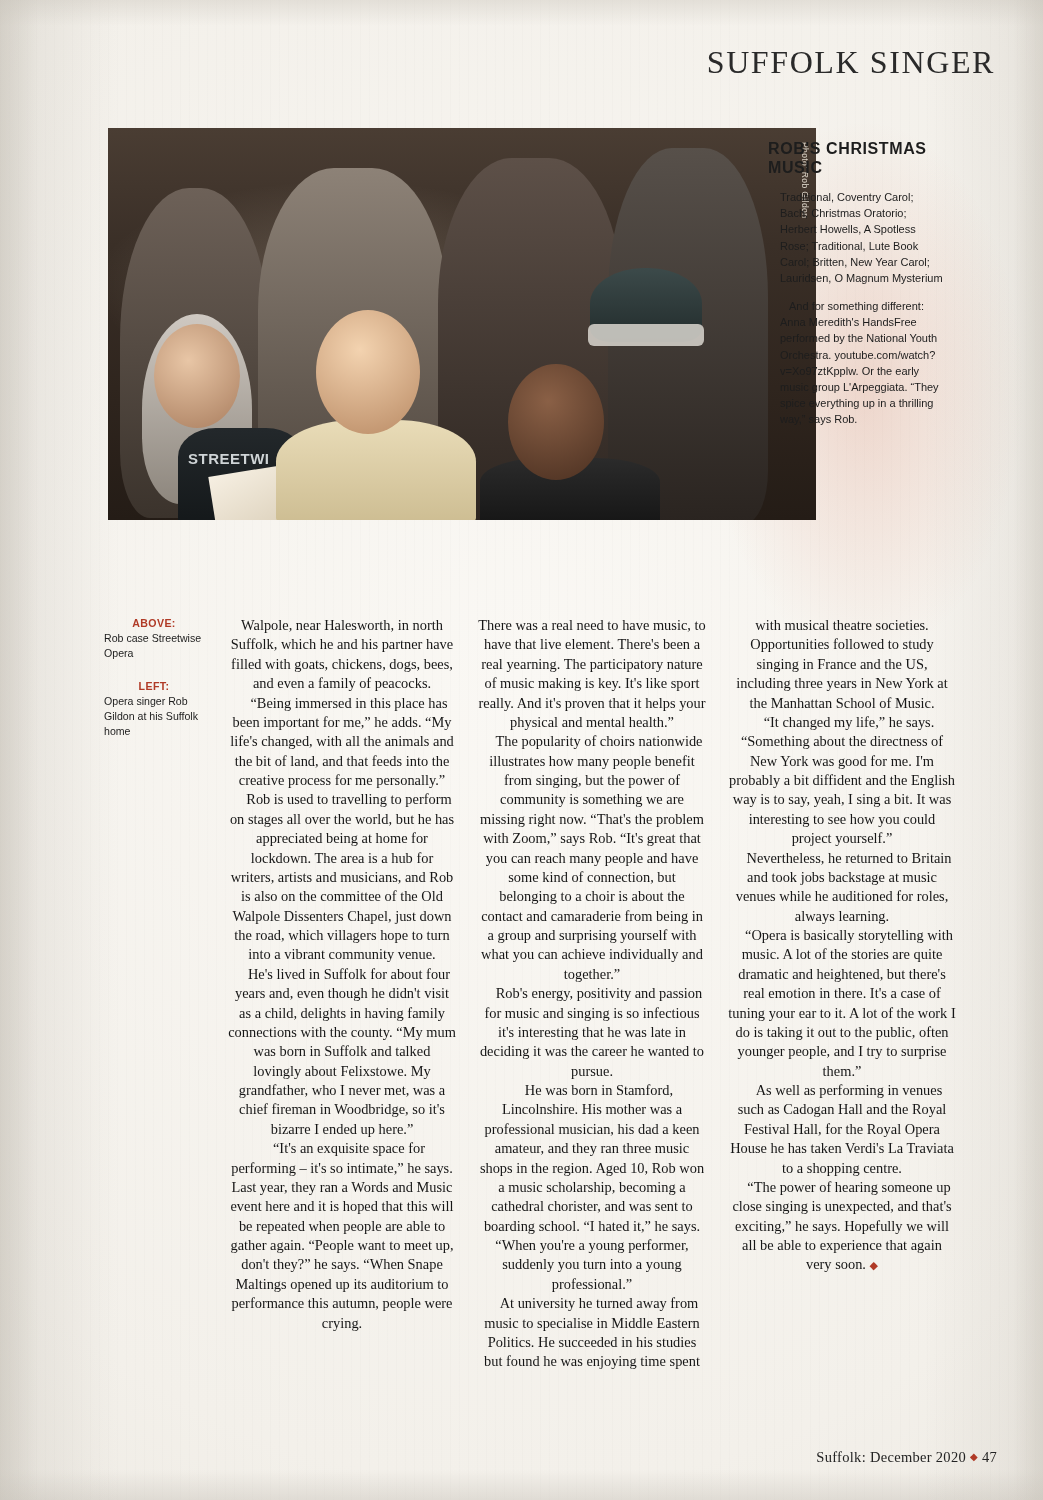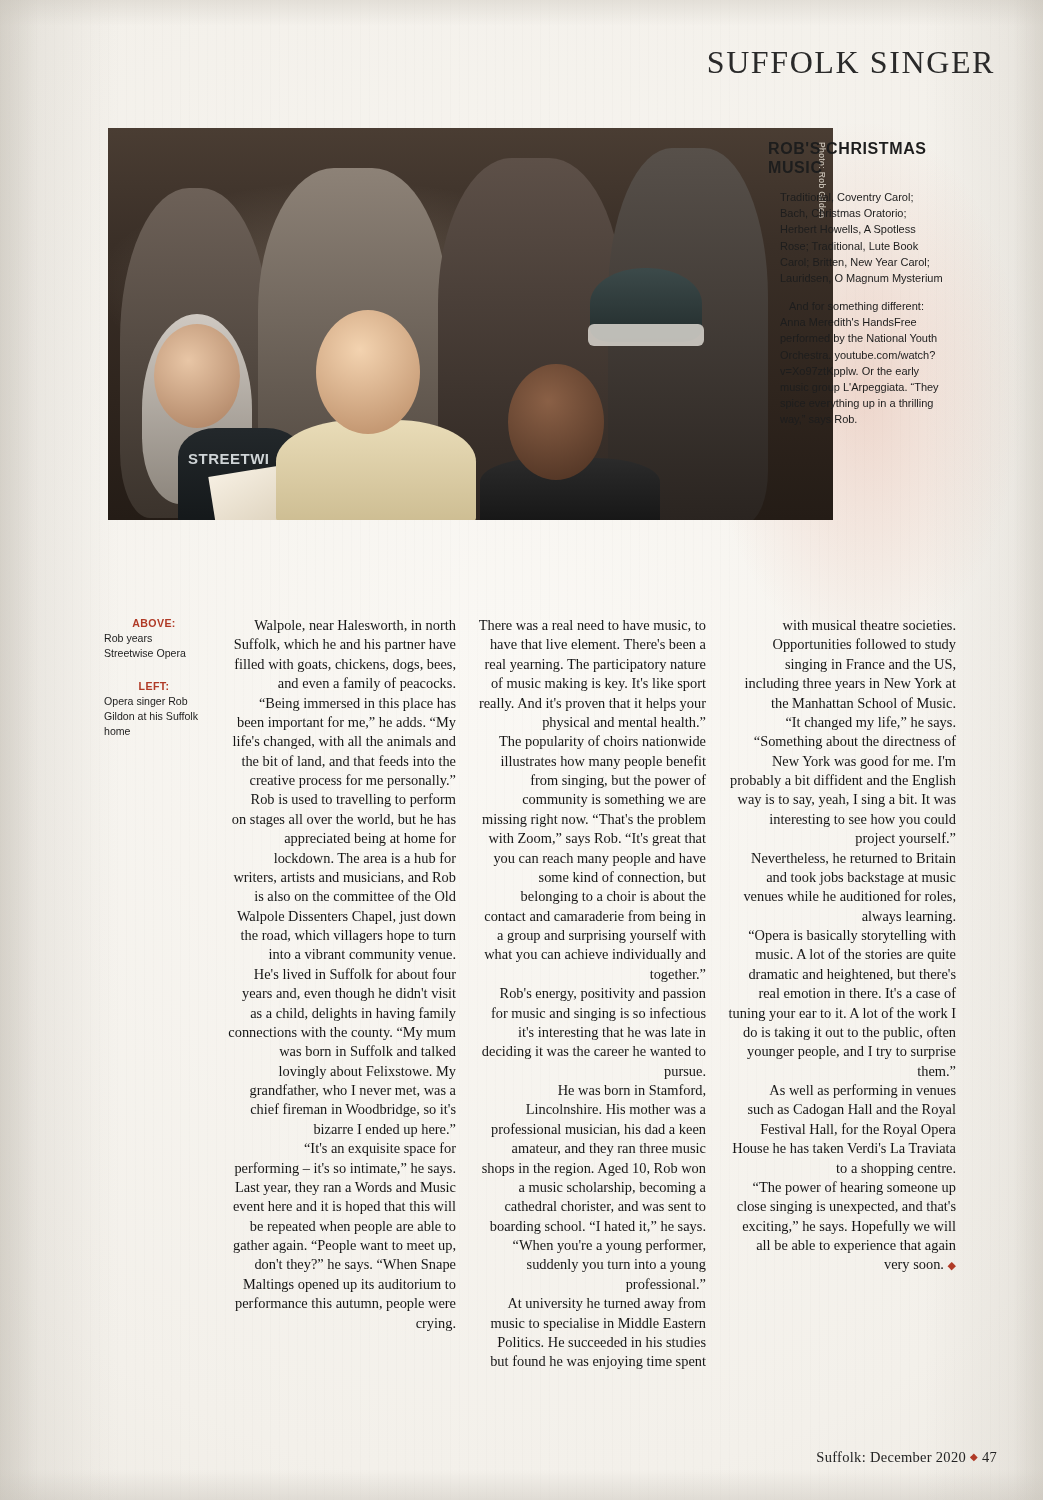--- a/index.html
+++ b/index.html
@@ -60,21 +60,20 @@
 
   
   .photo-wrap {
     position: absolute;
     left: 108px;
     top: 128px;
     width: 708px;
     height: 392px;
     overflow: hidden;
     background: #2a2520;
-    padding-left: 17px;
   }
   .photo {
     position: absolute;
     inset: 0;
     background:
       radial-gradient(ellipse 50% 38% at 33% 40%, rgba(255,235,210,0.22), rgba(0,0,0,0) 70%),
       linear-gradient(180deg, #4a3d33 0%, #3a2f27 30%, #2e241d 70%, #241c16 100%);
   }
   
   .blobe { position:absolute; border-radius:50% 50% 46% 46%; }
@@ -156,21 +155,21 @@
     left: 228px;
     top: 616px;
     width: 728px;
     display: flex;
     gap: 22px;
   }
   .col {
     width: 228px;
     font-size: 14.4px;
     line-height: 1.345;
-    text-align: right;
+    text-align: center;
     color: #161616;
   }
   .col p { margin: 0; text-indent: 14px; }
   .col p.first { text-indent: 0; }
   .endmark { color: #b03a26; font-size: 11px; }
 
   
   .footer {
     position: absolute;
     right: 46px;
@@ -214,21 +213,21 @@
 
   <div class="sidebox">
     <h2>ROB'S CHRISTMAS MUSIC</h2>
     <p>Traditional, Coventry Carol; Bach, Christmas Oratorio; Herbert Howells, A Spotless Rose; Traditional, Lute Book Carol; Britten, New Year Carol; Lauridsen, O Magnum Mysterium</p>
     <p>And for something different: Anna Meredith's HandsFree performed by the National Youth Orchestra. youtube.com/watch?v=Xo97ztKpplw. Or the early music group L'Arpeggiata. “They spice everything up in a thrilling way,” says Rob.</p>
   </div>
 
   <div class="captions">
     <div class="cap-block">
       <span class="cap-label">ABOVE:</span>
-      <span>Rob years Streetwise Opera</span>
+      <span>Rob case Streetwise Opera</span>
     </div>
     <div class="cap-block">
       <span class="cap-label">LEFT:</span>
       <span>Opera singer Rob Gildon at his Suffolk home</span>
     </div>
   </div>
 
   <div class="cols">
     <div class="col">
       <p class="first">Walpole, near Halesworth, in north Suffolk, which he and his partner have filled with goats, chickens, dogs, bees, and even a family of peacocks.</p>

